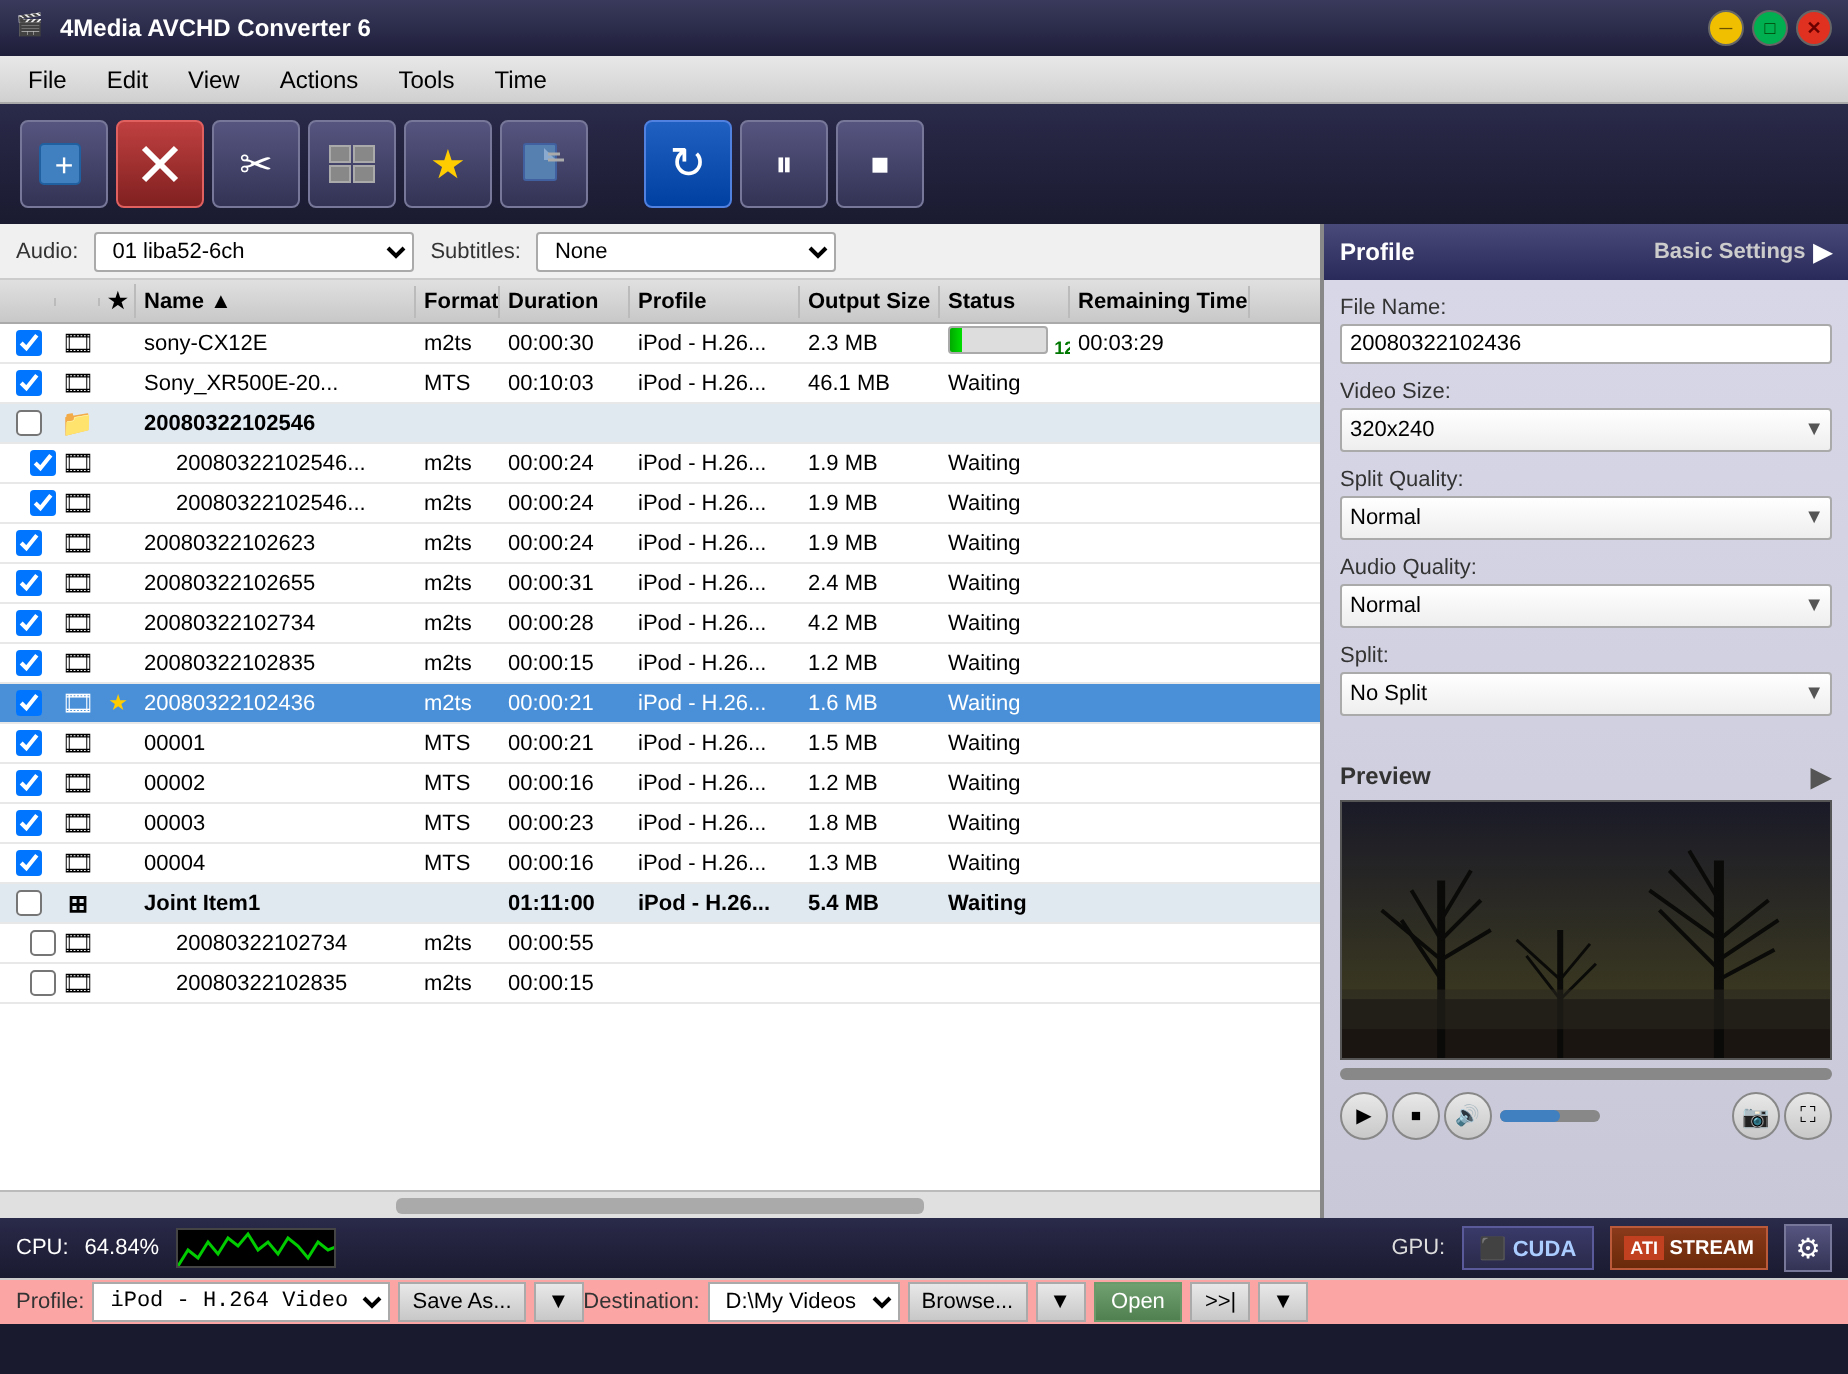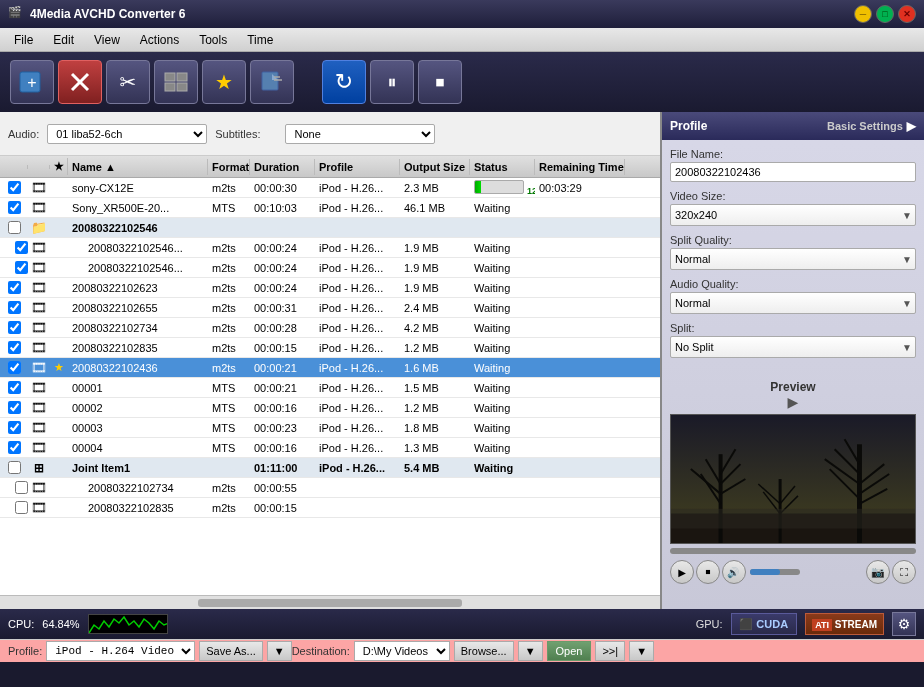--- a/index.html
+++ b/index.html
@@ -64,21 +64,21 @@
       font-size: 20px;
     }
     .tb-btn-blue {
       background: linear-gradient(to bottom, #2060c0, #0040a0);
       border-color: #5080e0;
     }
 
     
     .media-bar {
       background: #f0f0f0;
-      height: 44px;
+      height: 28px;
       display: flex;
       align-items: center;
       padding: 0 8px;
       gap: 8px;
       border-bottom: 1px solid #ccc;
     }
     .media-label { font-size: 11px; color: #333; }
     .media-select {
       height: 20px;
       border: 1px solid #aaa;
@@ -238,21 +238,20 @@
     .preview-section {
       flex: 1;
       padding: 6px 8px;
       display: flex;
       flex-direction: column;
     }
     .preview-header {
       display: flex;
       align-items: center;
       margin-bottom: 4px;
-      flex-direction: column;
     }
     .preview-title { font-size: 12px; font-weight: bold; color: #333; flex: 1; }
     .preview-expand { cursor: pointer; font-size: 14px; color: #555; }
     .preview-video {
       width: 100%;
       height: 130px;
       background: #000;
       border: 1px solid #555;
       overflow: hidden;
       position: relative;
@@ -479,21 +478,21 @@
 <div class="main-area">
 
   <div class="file-list-panel">
 
     <div class="media-bar">
       <span class="media-label">Audio:</span>
       <select class="media-select" style="width:160px;">
         <option>01 liba52-6ch</option>
       </select>
       <span class="media-label">Subtitles:</span>
-      <select class="media-select" style="width:150px;margin-left:17px;">
+      <select class="media-select" style="width:150px;">
         <option>None</option>
       </select>
     </div>
 
     <div class="list-header">
       <div class="col-header col-check"></div>
       <div class="col-header col-icon"></div>
       <div class="col-header col-star">★</div>
       <div class="col-header col-name">Name ▲</div>
       <div class="col-header col-format">Format</div>

